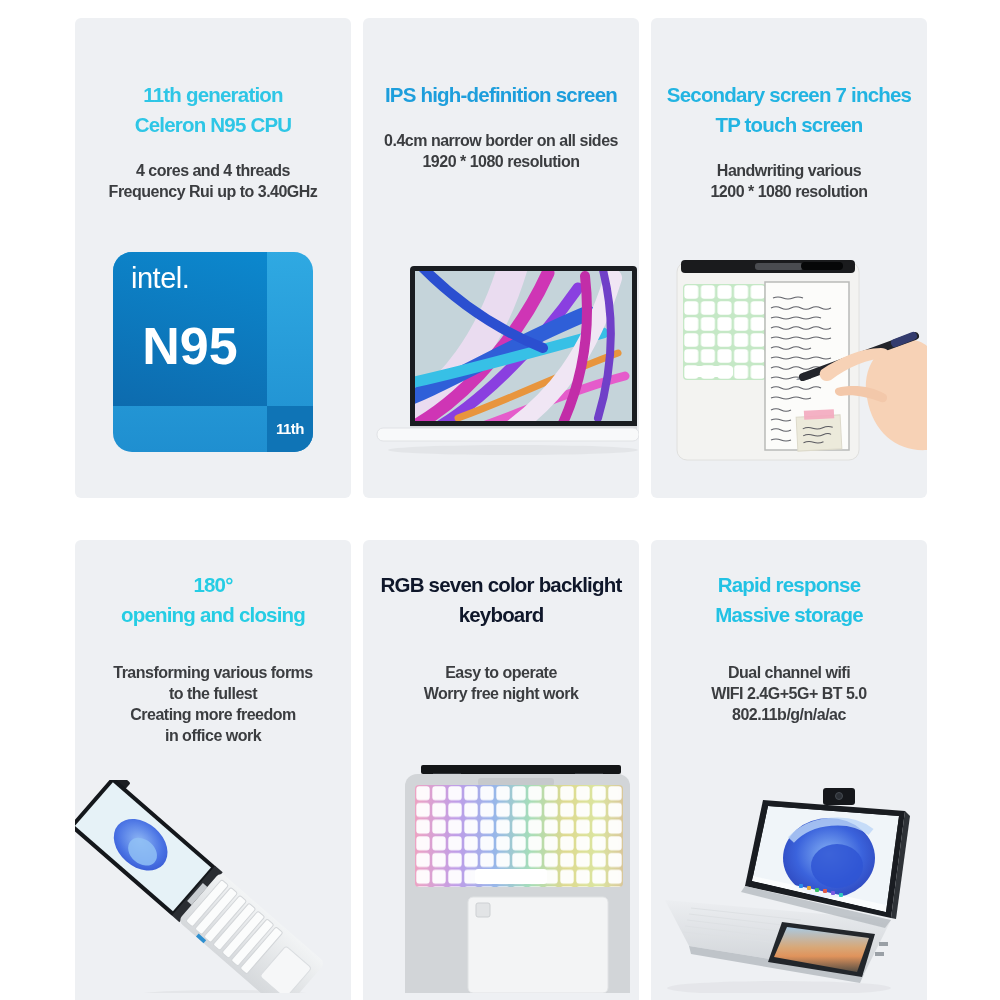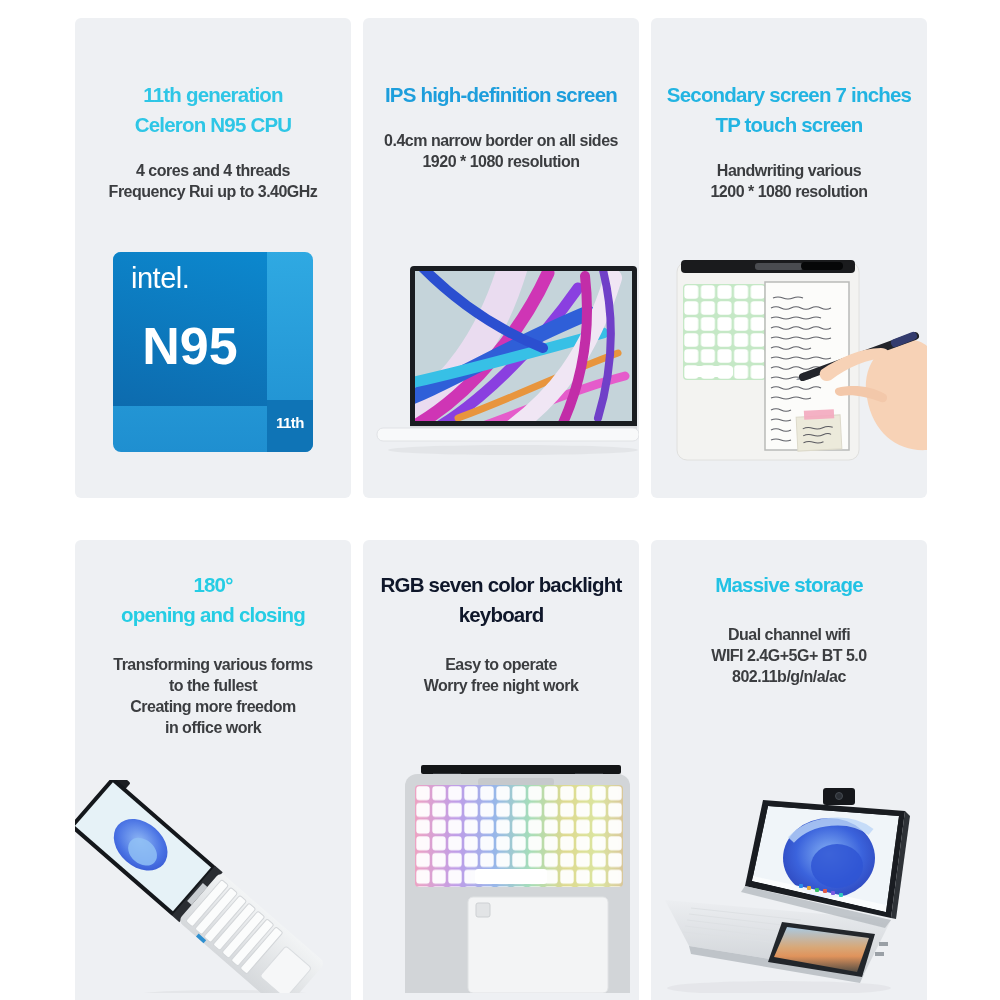--- a/index.html
+++ b/index.html
@@ -12,29 +12,29 @@
   .c1{left:75px}.c2{left:363px}.c3{left:651px}
   .stub{position:absolute;top:993px;height:7px;width:276px;background:#eef0f3;
         border-radius:6px 6px 0 0}
   .hd{font-weight:bold;font-size:20.5px;line-height:30px;letter-spacing:-0.8px;
       white-space:nowrap}
   .r1 .hd{padding-top:62px}
   .r2 .hd{padding-top:30px}
   .bd{font-weight:bold;font-size:16px;line-height:21px;letter-spacing:-0.5px;
       color:#3b3d40;white-space:nowrap}
   .r1 .bd{margin-top:20px}
-  .r2 .bd{margin-top:24px}
+  .r2 .bd{margin-top:32px}
   .fig{position:absolute;left:0}
   
   .intel{position:absolute;left:38px;top:234px;width:200px;height:200px;
-         border-radius:8px;overflow:hidden;
+         border-radius:19px;overflow:hidden;
          background:linear-gradient(180deg,#2fa9e2,#1f8fd0)}
   .ib-tile{position:absolute;left:0;top:0;width:154px;height:154px;
            background:linear-gradient(195deg,#0c88ce,#0d6bae)}
-  .ib-corner{position:absolute;right:0;bottom:0;width:46px;height:52px;
+  .ib-corner{position:absolute;right:0;bottom:0;width:46px;height:46px;
              background:#0f74b6;color:#fff;font-weight:bold;font-size:15px;
              line-height:46px;text-align:center;letter-spacing:-0.5px}
   .ib-brand{position:absolute;left:18px;top:10px;color:#fff;font-size:29px;
             letter-spacing:-0.5px}
   .ib-model{position:absolute;left:0;top:64px;width:154px;text-align:center;
             color:#fff;font-size:52px;font-weight:bold}
 </style>
 </head>
 <body>
 
@@ -236,20 +236,21 @@
       <rect x="52" y="20" width="208" height="102" fill="url(#kbk)"></rect>
       <rect x="112" y="104" width="72" height="15" rx="3" fill="#ffffff"></rect>
     </g>
     <rect x="105" y="132" width="140" height="96" rx="5" fill="#f3f4f5" stroke="#e0e2e4"></rect>
     <rect x="113" y="138" width="14" height="14" rx="2" fill="#e2e4e6" stroke="#cdd0d3"></rect>
   </svg>
 </div>
 
 <div class="panel r2 c3">
   <div class="hd" style="color: rgb(34, 194, 228);">
+    <div>Rapid response</div>
     <div>Massive storage</div>
   </div>
   <div class="bd">
     <div>Dual channel wifi</div>
     <div>WIFI 2.4G+5G+ BT 5.0</div>
     <div>802.11b/g/n/a/ac</div>
   </div>
   <svg class="fig" style="top:240px" width="276" height="232" viewBox="0 0 276 232">
     <defs>
       <radialGradient id="f6" cx="0.5" cy="0.45" r="0.65">

